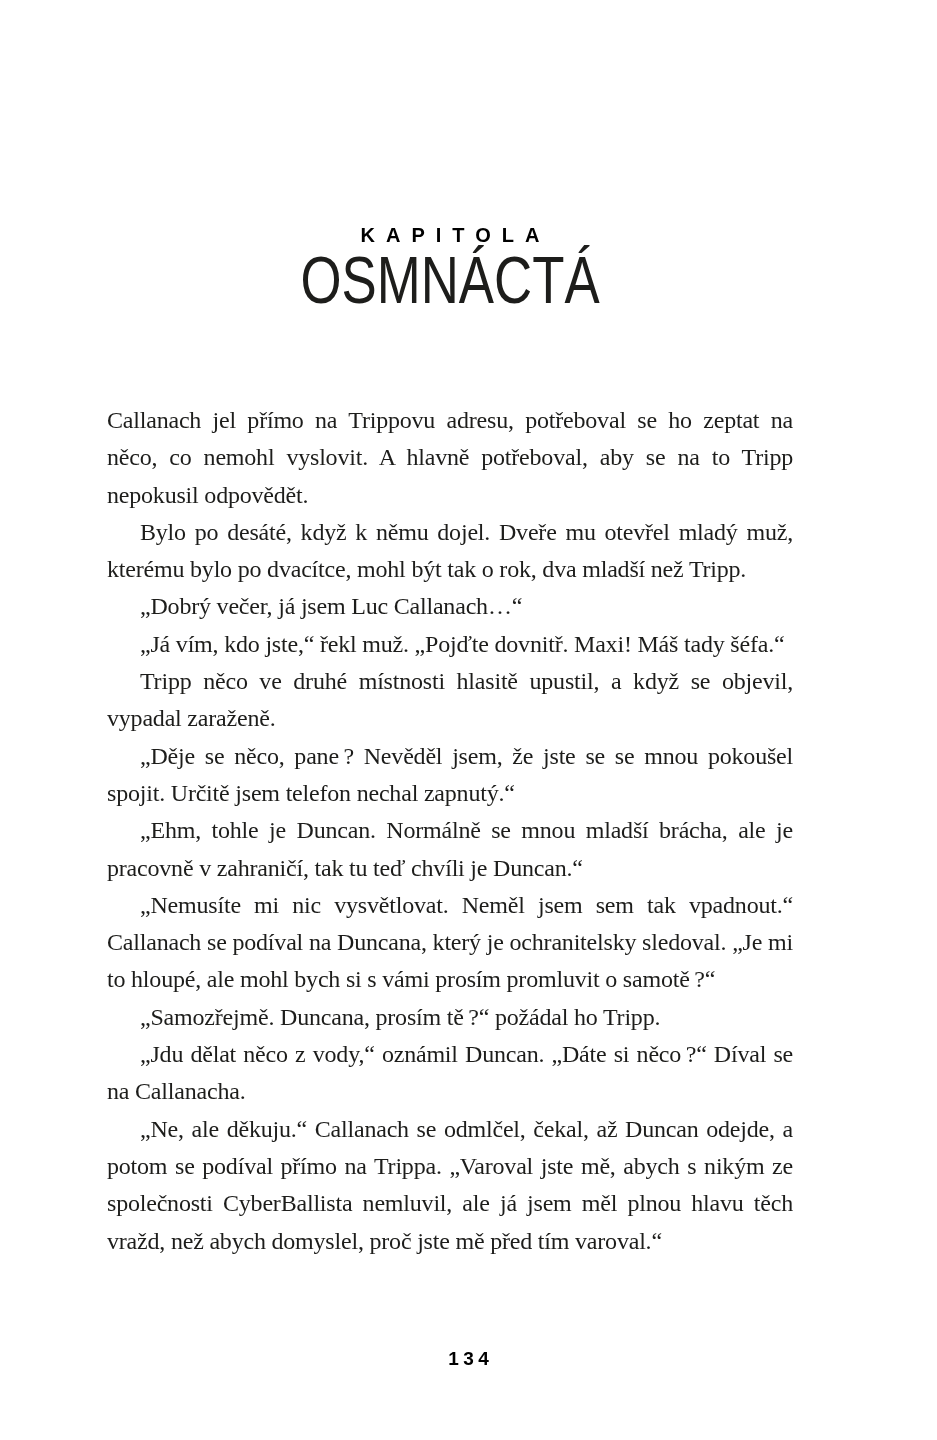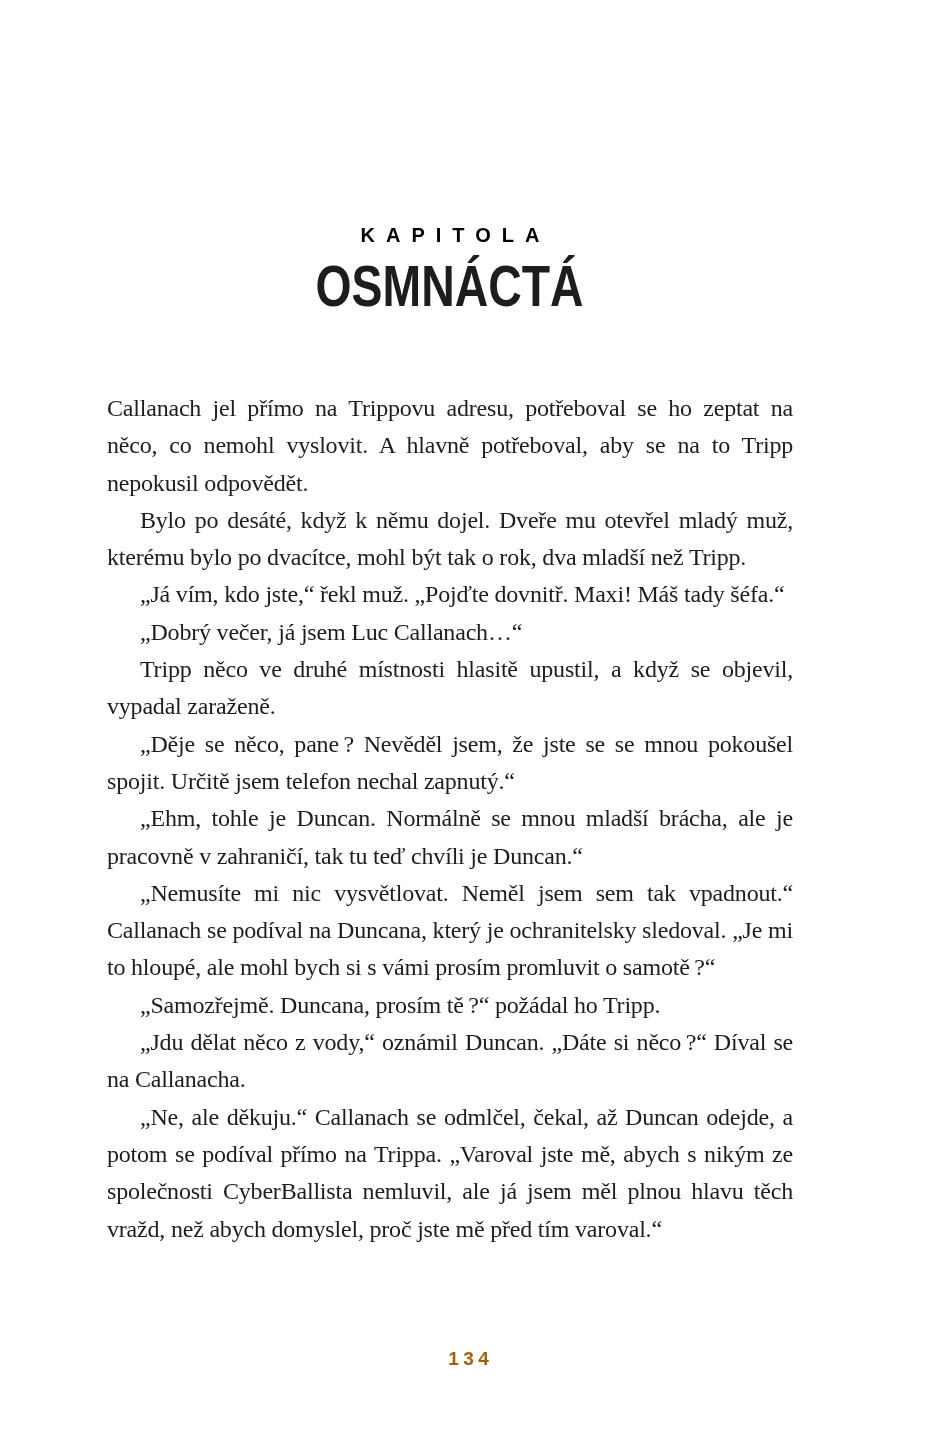--- a/index.html
+++ b/index.html
@@ -22,35 +22,34 @@
   }
   .chapter-kicker {
     font-family: "Liberation Sans", sans-serif;
     font-weight: 700;
     font-size: 20px;
     letter-spacing: 11px;
     text-indent: 11px; 
     color: #000000;
   }
   .chapter-title {
-    margin-top: 10px;
     font-family: "Liberation Sans", sans-serif;
-    font-weight: 700;
-    font-size: 58px;
+    font-weight: 400;
+    font-size: 66px;
     line-height: 1;
   }
   .chapter-title .condense {
     display: inline-block;
     transform: scaleX(0.80);
     transform-origin: center;
     letter-spacing: 0px;
   }
   .body-text {
     position: absolute;
-    top: 390px;
+    top: 402px;
     left: 107px;
     width: 686px;
     font-size: 24px;
     line-height: 37.3px;
     letter-spacing: -0.2px;
     text-align: justify;
     hyphens: auto;
     -webkit-hyphens: auto;
   }
   .body-text p {
@@ -65,40 +64,40 @@
     position: absolute;
     top: 1348px;
     left: 0;
     width: 937px;
     text-align: center;
     font-family: "Liberation Sans", sans-serif;
     font-weight: 700;
     font-size: 19px;
     letter-spacing: 4.5px;
     text-indent: 4.5px;
-    color: #a16207;
+    color: #000000;
   }
 </style>
 </head>
 <body>
 
 <div class="page">
 
   <div class="chapter-head">
     <div class="chapter-kicker">KAPITOLA</div>
     <div class="chapter-title">
       <span class="condense">OSMNÁCTÁ</span>
     </div>
   </div>
 
   <div class="body-text">
       <p class="first">Callanach jel přímo na Trippovu adresu, potřeboval se ho zeptat na něco, co nemohl vyslovit. A hlavně potřeboval, aby se na to Tripp nepokusil odpovědět.</p>
       <p>Bylo po desáté, když k němu dojel. Dveře mu otevřel mladý muž, kterému bylo po dvacítce, mohl být tak o rok, dva mladší než Tripp.</p>
+      <p>„Dobrý večer, já jsem Luc Callanach…“</p>
       <p>„Já vím, kdo jste,“ řekl muž. „Pojďte dovnitř. Maxi! Máš tady šéfa.“</p>
-      <p>„Dobrý večer, já jsem Luc Callanach…“</p>
       <p>Tripp něco ve druhé místnosti hlasitě upustil, a když se objevil, vypadal zaraženě.</p>
       <p>„Děje se něco, pane ? Nevěděl jsem, že jste se se mnou pokoušel spojit. Určitě jsem telefon nechal zapnutý.“</p>
       <p>„Ehm, tohle je Duncan. Normálně se mnou mladší brácha, ale je pracovně v zahraničí, tak tu teď chvíli je Duncan.“</p>
       <p>„Nemusíte mi nic vysvětlovat. Neměl jsem sem tak vpadnout.“ Callanach se podíval na Duncana, který je ochranitelsky sledoval. „Je mi to hloupé, ale mohl bych si s vámi prosím promluvit o samotě ?“</p>
       <p>„Samozřejmě. Duncana, prosím tě ?“ požádal ho Tripp.</p>
       <p>„Jdu dělat něco z vody,“ oznámil Duncan. „Dáte si něco ?“ Díval se na Callanacha.</p>
       <p>„Ne, ale děkuju.“ Callanach se odmlčel, čekal, až Duncan odejde, a potom se podíval přímo na Trippa. „Varoval jste mě, abych s nikým ze společnosti CyberBallista nemluvil, ale já jsem měl plnou hlavu těch vražd, než abych domyslel, proč jste mě před tím varoval.“</p>
     </div>
 
   <div class="folio">134</div>

